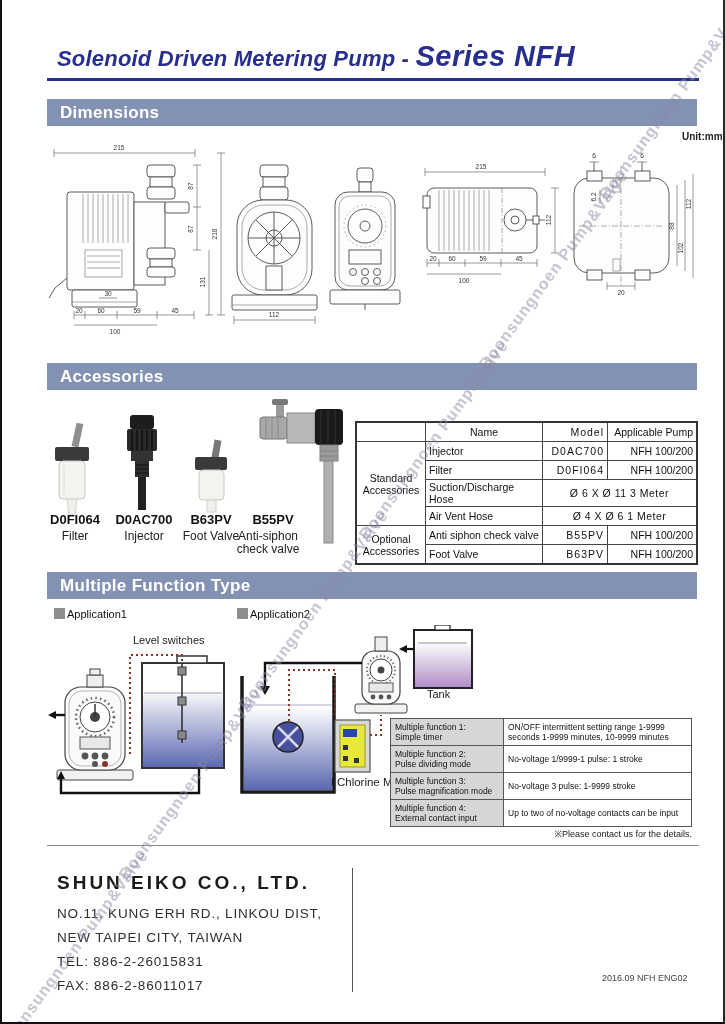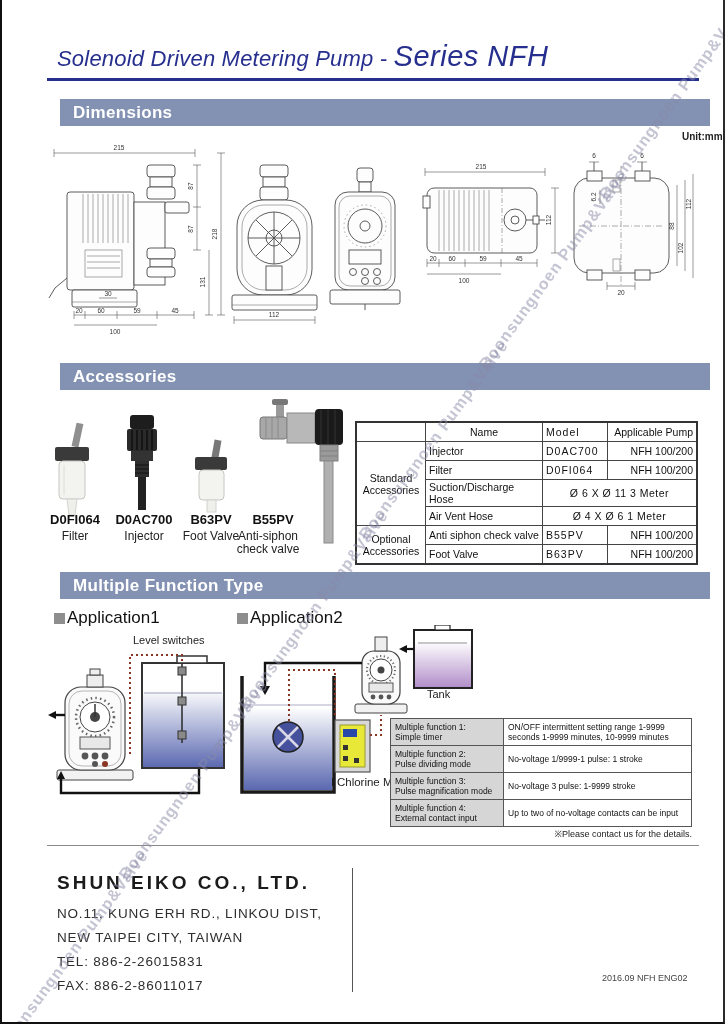--- a/index.html
+++ b/index.html
@@ -4,55 +4,55 @@
 <style>
   html,body{margin:0;padding:0;background:#e8e8e8;}
   .page{
     position:relative;width:725px;height:1024px;background:#ffffff;
     font-family:"Liberation Sans",sans-serif;overflow:hidden;
     border-left:2px solid #101010;border-right:2px solid #2a2a2a;border-bottom:2px solid #101010;
     box-sizing:border-box;
   }
   .abs{position:absolute;}
   
-  .title{left:55px;top:40px;color:#272f8e;font-style:italic;font-weight:normal;white-space:nowrap;}
+  .title{left:55px;top:40px;color:#272f8e;font-style:italic;font-weight:bold;white-space:nowrap;}
   .title .t1{font-size:22px;letter-spacing:0.2px;}
   .title .t2{font-size:29px;letter-spacing:0.5px;}
   .title-rule{left:45px;top:78px;width:652px;height:3px;background:#272f8e;}
   
   .banner{
     left:45px;width:650px;height:27px;background:#8391b2;color:#ffffff;
     font-weight:bold;font-size:17px;line-height:27px;padding-left:13px;
-    box-sizing:border-box;letter-spacing:0.3px;margin-left:13px;
+    box-sizing:border-box;letter-spacing:0.3px;
   }
   .unit{left:636px;top:131px;font-size:10px;color:#222;font-weight:bold;margin-left:44px;}
   
   svg text{font-family:"Liberation Sans",sans-serif;}
   .dim-svg{left:45px;top:138px;}
   .dim-svg .ln{stroke:#4a4a4a;stroke-width:0.9;fill:none;}
   .dim-svg .fil{stroke:#4a4a4a;stroke-width:0.9;fill:#fdfdfd;}
   .dim-svg .thin{stroke:#666;stroke-width:0.55;fill:none;}
   .dim-svg .dim{stroke:#555;stroke-width:0.6;fill:none;}
   .dim-svg text{font-size:6.5px;fill:#333;}
   
   .acc-svg{left:45px;top:395px;}
   .acc-label{font-weight:bold;font-size:13px;color:#111;text-align:center;width:84px;}
   .acc-name{font-size:12px;color:#222;text-align:center;width:84px;line-height:13px;}
   table{border-collapse:collapse;}
   .acc-table{left:353px;top:421px;width:320px;font-size:10.5px;color:#111;
     border:2px solid #333;table-layout:fixed;}
   .acc-table td,.acc-table th{border:1px solid #444;padding:1px 3px;height:16px;font-weight:normal;}
   .acc-table th{text-align:center;}
   .acc-table .grp{text-align:center;width:62px;}
-  .acc-table .mdl{text-align:left;width:58px;letter-spacing:1px;}
+  .acc-table .mdl{text-align:right;width:58px;letter-spacing:1px;}
   .acc-table .pmp{text-align:right;width:82px;}
   .acc-table .nm{width:110px;}
   .acc-table .spec{text-align:center;letter-spacing:0.5px;}
   
-  .app-label{font-size:17px;color:#111;font-weight:normal;}
+  .app-label{font-size:11px;color:#111;font-weight:normal;}
   .app-label .sq{display:inline-block;width:11px;height:11px;background:#8e8e8e;margin-right:2px;vertical-align:-1px;}
   .diag-label{font-size:11px;color:#222;}
   .mf-table{left:388px;top:718px;width:302px;font-size:8.5px;color:#111;border:1.5px solid #444;table-layout:fixed;}
   .mf-table td{border:1px solid #555;padding:2px 4px;height:22px;vertical-align:middle;line-height:10.5px;}
   .mf-table .fn{background:#d6d6d6;width:104px;}
   .mf-note{left:388px;top:827px;width:302px;text-align:right;font-size:9px;color:#222;}
   
   .foot-rule{left:45px;top:845px;width:652px;height:1px;background:#8a8a8a;}
   .company{left:55px;top:872px;font-size:19px;font-weight:bold;letter-spacing:3px;color:#1b1b1b;}
   .address{left:55px;top:902px;font-size:13.5px;color:#2e2e2e;line-height:24px;letter-spacing:0.8px;}

